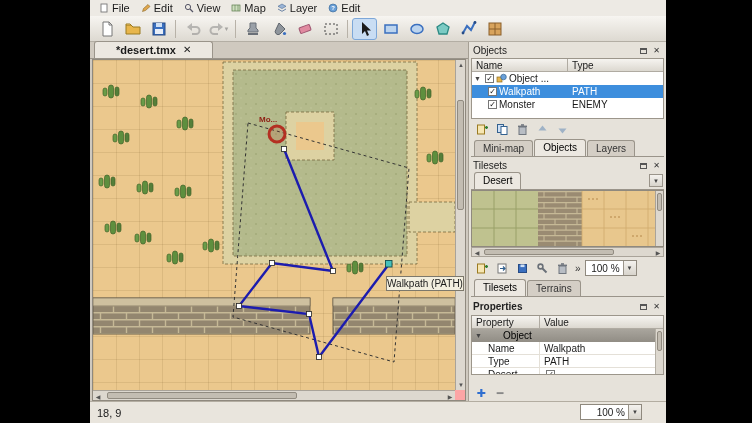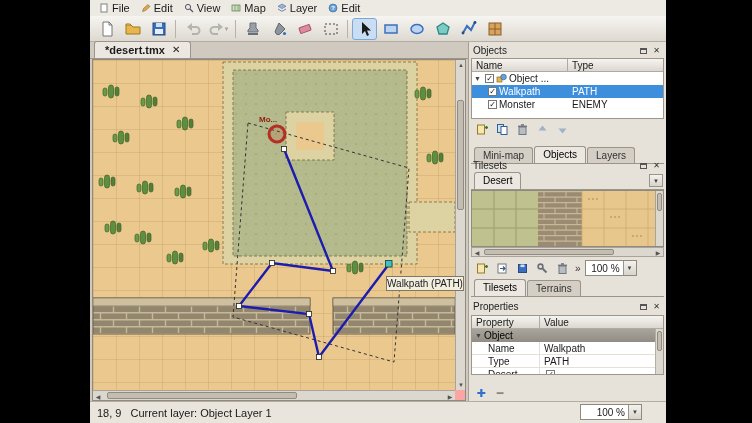--- a/index.html
+++ b/index.html
@@ -18,21 +18,21 @@
   .tbtn svg{width:18px;height:18px;}
   .tbtn.active{background:#c9ddf3;border-color:#7da7d8;}
   .tbtn.disabled{opacity:.45;}
   .tsep{width:1px;height:18px;background:#b8b2a8;margin:0 3px;flex:none;}
   .dd{font-size:6px;color:#555;margin-left:-2px;}
 
   
   .main{position:absolute;top:42px;left:0;right:0;bottom:22px;display:flex;}
   .left-col{width:378px;position:relative;background:#cfc9bf;}
   .tabbar{height:17px;display:flex;align-items:flex-end;padding-left:4px;background:#cfc9bf;border-bottom:1px solid #9a948a;}
-  .doc-tab{background:#ece8e1;border:1px solid #9a948a;border-bottom:none;border-radius:3px 3px 0 0;padding:2px 10px;display:flex;gap:7px;align-items:center;font-size:11px;font-weight:700;}
+  .doc-tab{background:#ece8e1;border:1px solid #9a948a;border-bottom:none;border-radius:3px 3px 0 0;padding:2px 21px;display:flex;gap:7px;align-items:center;font-size:11px;font-weight:700;}
   .tab-close{font-weight:700;font-size:10px;color:#222;line-height:1;}
   .map-frame{position:absolute;top:17px;left:2px;right:2px;bottom:0;border:1px solid #8f897e;background:#fca5a5;}
   .map-canvas{position:absolute;left:0;top:0;right:10px;bottom:10px;overflow:hidden;}
   .vscroll{position:absolute;top:0;right:0;width:10px;bottom:10px;background:#ddd8cf;border-left:1px solid #a9a399;}
   .hscroll{position:absolute;left:0;right:10px;bottom:0;height:10px;background:#ddd8cf;border-top:1px solid #a9a399;}
   .sb-btn{position:absolute;width:10px;height:10px;font-size:6px;color:#555;display:flex;align-items:center;justify-content:center;}
   .sb-thumb{position:absolute;background:#c3bdb2;border:1px solid #918b80;border-radius:2px;}
   .tooltip{position:absolute;left:296px;top:234px;background:#f3efdf;border:1px solid #7d786b;font-size:10px;padding:1px 0;white-space:nowrap;z-index:5;}
 
   
@@ -71,21 +71,21 @@
   .ts-hscroll{background:#ddd8cf;border:1px solid #a9a399;position:relative;}
   .combo{display:flex;align-items:center;border:1px solid #8f897e;background:#fff;height:16px;}
   .combo-txt{flex:1;font-size:10px;padding:0 3px;text-align:right;}
   .combo-arrow{width:13px;height:100%;background:linear-gradient(#f4f2ee,#d8d4cc);border-left:1px solid #9a948a;font-size:6px;color:#444;display:flex;align-items:center;justify-content:center;}
   .chev{font-size:10px;color:#333;padding:0 2px;}
 
   .props-table{background:#fff;border:1px solid #9c968b;font-size:10px;overflow:hidden;}
   .props-head{display:flex;height:13px;background:linear-gradient(#f6f4f0,#dcd8d0);border-bottom:1px solid #b0aba2;}
   .ph1{width:68px;border-right:1px solid #b0aba2;padding:0 4px;line-height:13px;}
   .ph2{flex:1;padding:0 4px;line-height:13px;}
-  .pgroup{height:13px;background:linear-gradient(#a9a59d,#918d85);display:flex;align-items:center;padding-left:3px;gap:0;color:#000;}
+  .pgroup{height:13px;background:linear-gradient(#a9a59d,#918d85);display:flex;align-items:center;padding-left:3px;gap:19px;color:#000;}
   .prow{display:flex;height:13px;border-bottom:1px solid #e4e0d8;align-items:center;}
   .pk{width:68px;padding-left:16px;border-right:1px solid #e4e0d8;line-height:13px;}
   .pv{flex:1;padding-left:4px;display:flex;align-items:center;}
   .props-sb{position:absolute;right:0;top:13px;bottom:0;width:8px;background:#ddd8cf;border-left:1px solid #b4afa5;}
   .props-tools{display:flex;align-items:center;gap:3px;padding-left:2px;}
   .pbtn{width:16px;height:14px;display:flex;align-items:center;justify-content:center;font-size:11px;font-weight:700;border-radius:2px;}
   .plus{color:#2f6fd0;}
   .minus{color:#888;}
 
   
@@ -399,21 +399,21 @@
               <path d="M6.5 2.5l4 5h-8z" fill="#4a7ab0"></path>
             </svg>
           </div>
         <div class="mbtn disabled">
             <svg viewBox="0 0 13 13">
               <path d="M6.5 10.5l-4-5h8z" fill="#4a7ab0"></path>
             </svg>
           </div>
       </div>
 
-      <div class="dock-tabs" style="top:104px;height:18px;">
+      <div class="dock-tabs" style="top:97px;height:18px;">
         <div class="dtab">Mini-map</div>
         <div class="dtab active">Objects</div>
         <div class="dtab">Layers</div>
       </div>
 
       <div class="panel-hd" style="top:117px;">
         <span>Tilesets</span>
         <span class="hd-sp"></span>
         <span class="hd-btn">
             <span class="hd-float"></span>
@@ -490,21 +490,21 @@
           <span class="combo-txt">100 %</span>
           <span class="combo-arrow">▼</span>
         </div>
       </div>
 
       <div class="dock-tabs" style="top:237px;height:18px;">
         <div class="dtab active">Tilesets</div>
         <div class="dtab">Terrains</div>
       </div>
 
-      <div class="panel-hd" style="top:258px;">
+      <div class="panel-hd" style="top:258px;font-weight:bold;">
         <span>Properties</span>
         <span class="hd-sp"></span>
         <span class="hd-btn">
             <span class="hd-float"></span>
           </span>
         <span class="hd-btn">✕</span>
       </div>
 
       <div class="props-table" style="top:273px;height:60px;">
         <div class="props-head">
@@ -537,20 +537,19 @@
       <div class="props-tools" style="top:342px;height:18px;">
         <div class="pbtn plus">✚</div>
         <div class="pbtn minus">━</div>
       </div>
 
     </div>
   </div>
 
   <div class="statusbar">
     <span>18, 9</span>
-    <span>Current layer: Object Layer 1</span>
     <div class="combo status-zoom">
       <span class="combo-txt">100 %</span>
       <span class="combo-arrow">▼</span>
     </div>
   </div>
 
 </div>
 
 </body></html>

